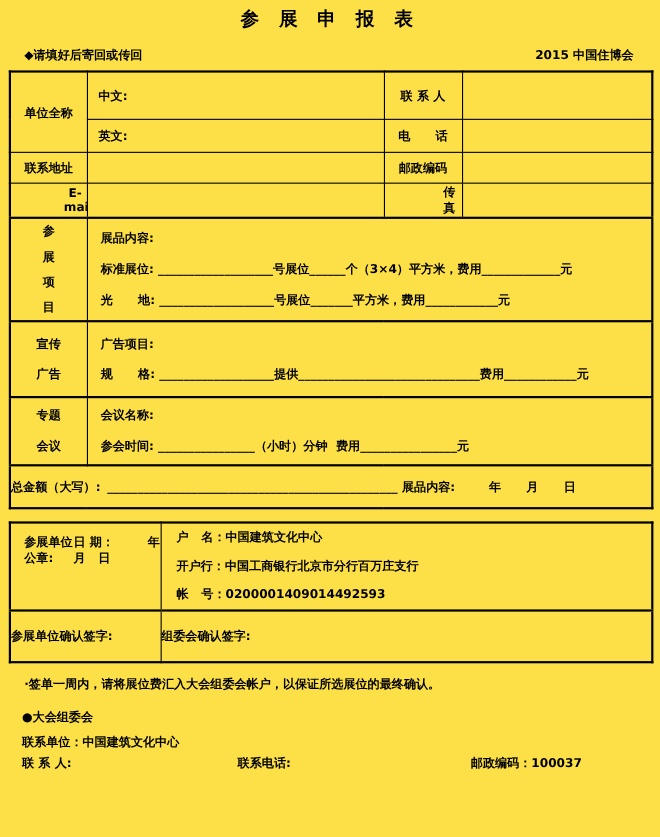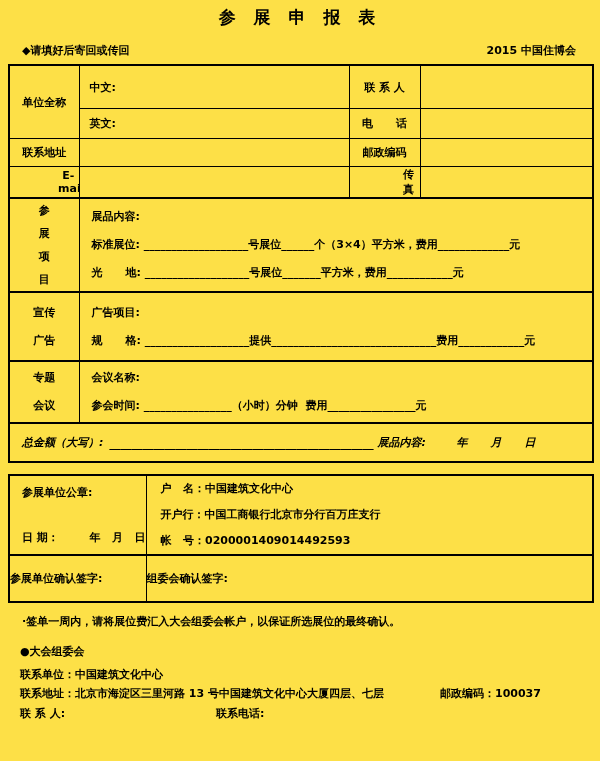--- a/index.html
+++ b/index.html
@@ -26,37 +26,37 @@
   tr.r1 td{height:42px;}
   tr.r2 td{height:29px;}
   tr.r3 td{height:27px;}
   tr.r4 td{height:26px;padding-left:48px;}
   tr.sec td{border-top:2px solid #000;}
   tr.total td{border-top:2px solid #000;height:37px;}
   .vlabel{white-space:pre-line;line-height:23px;}
   .vlabel2{white-space:pre-line;line-height:28px;}
   .multiline{line-height:28px;padding:2px 0 2px 12px;}
   .secCell{vertical-align:middle;padding:0;}
-  .totalRow{display:flex;align-items:flex-end;padding-left:12px;font-style:italic;}
+  .totalRow{display:flex;align-items:center;padding-left:0;}
   .totalRow .blank{margin:0 4px 0 6px;letter-spacing:0;}
   .note1{margin:12px 25px 0 35px;line-height:17px;letter-spacing:1.1px;}
   .note1 .l2{display:block;padding-left:22px;letter-spacing:0.5px;}
   .t2{width:584px;margin:11px 0 0 8px;border:2px solid #000;}
   .t2 td{border:1px solid #000;padding:0;vertical-align:middle;}
   .t2 tr.sig td{border-top:2px solid #000;height:45px;}
   .sealCell{height:78px;}
-  .sealBox{display:flex;flex-direction:column;justify-content:space-between;height:78px;box-sizing:border-box;padding:9px 0 9px 12px;}
+  .sealBox{display:flex;flex-direction:row;justify-content:space-between;height:78px;box-sizing:border-box;padding:9px 0 9px 12px;}
   .bankBox{line-height:26px;padding-left:14px;}
   .sigL{padding-left:12px;}
   .sigR{padding-left:14px;}
   .note2{margin:11px 0 0 22px;}
   .committee{margin:13px 0 0 20px;line-height:19.5px;}
   .committee .hdr{margin-bottom:3px;}
   .addrRow{position:relative;}
-  .addrRow .postal{position:absolute;left:420px;top:0;}
+  .addrRow .postal{position:absolute;left:408px;top:0;}
   .crow{display:grid;grid-template-columns:196px auto;}
 </style>
 </head>
 <body>
 
 <div class="page">
 
   <div class="title b">参 展 申 报 表</div>
 
   <div class="subhead">
@@ -178,21 +178,20 @@
       </tr>
     </tbody>
   </table>
 
   <div class="note2 b">·签单一周内，请将展位费汇入大会组委会帐户，以保证所选展位的最终确认。</div>
 
   <div class="committee">
     <div class="hdr b">●大会组委会</div>
     <div class="b">联系单位：中国建筑文化中心</div>
     <div class="addrRow">
-      <span class="b">联系地址：北京市海淀区三里河路 13 号中国建筑文化中心大厦四层、七层</span>
       <span class="postal b">邮政编码：100037</span>
     </div>
     <div class="crow">
       <span class="b">联 系 人:</span>
       <span class="b">联系电话:</span>
     </div>
 
   </div>
 
 </div>

